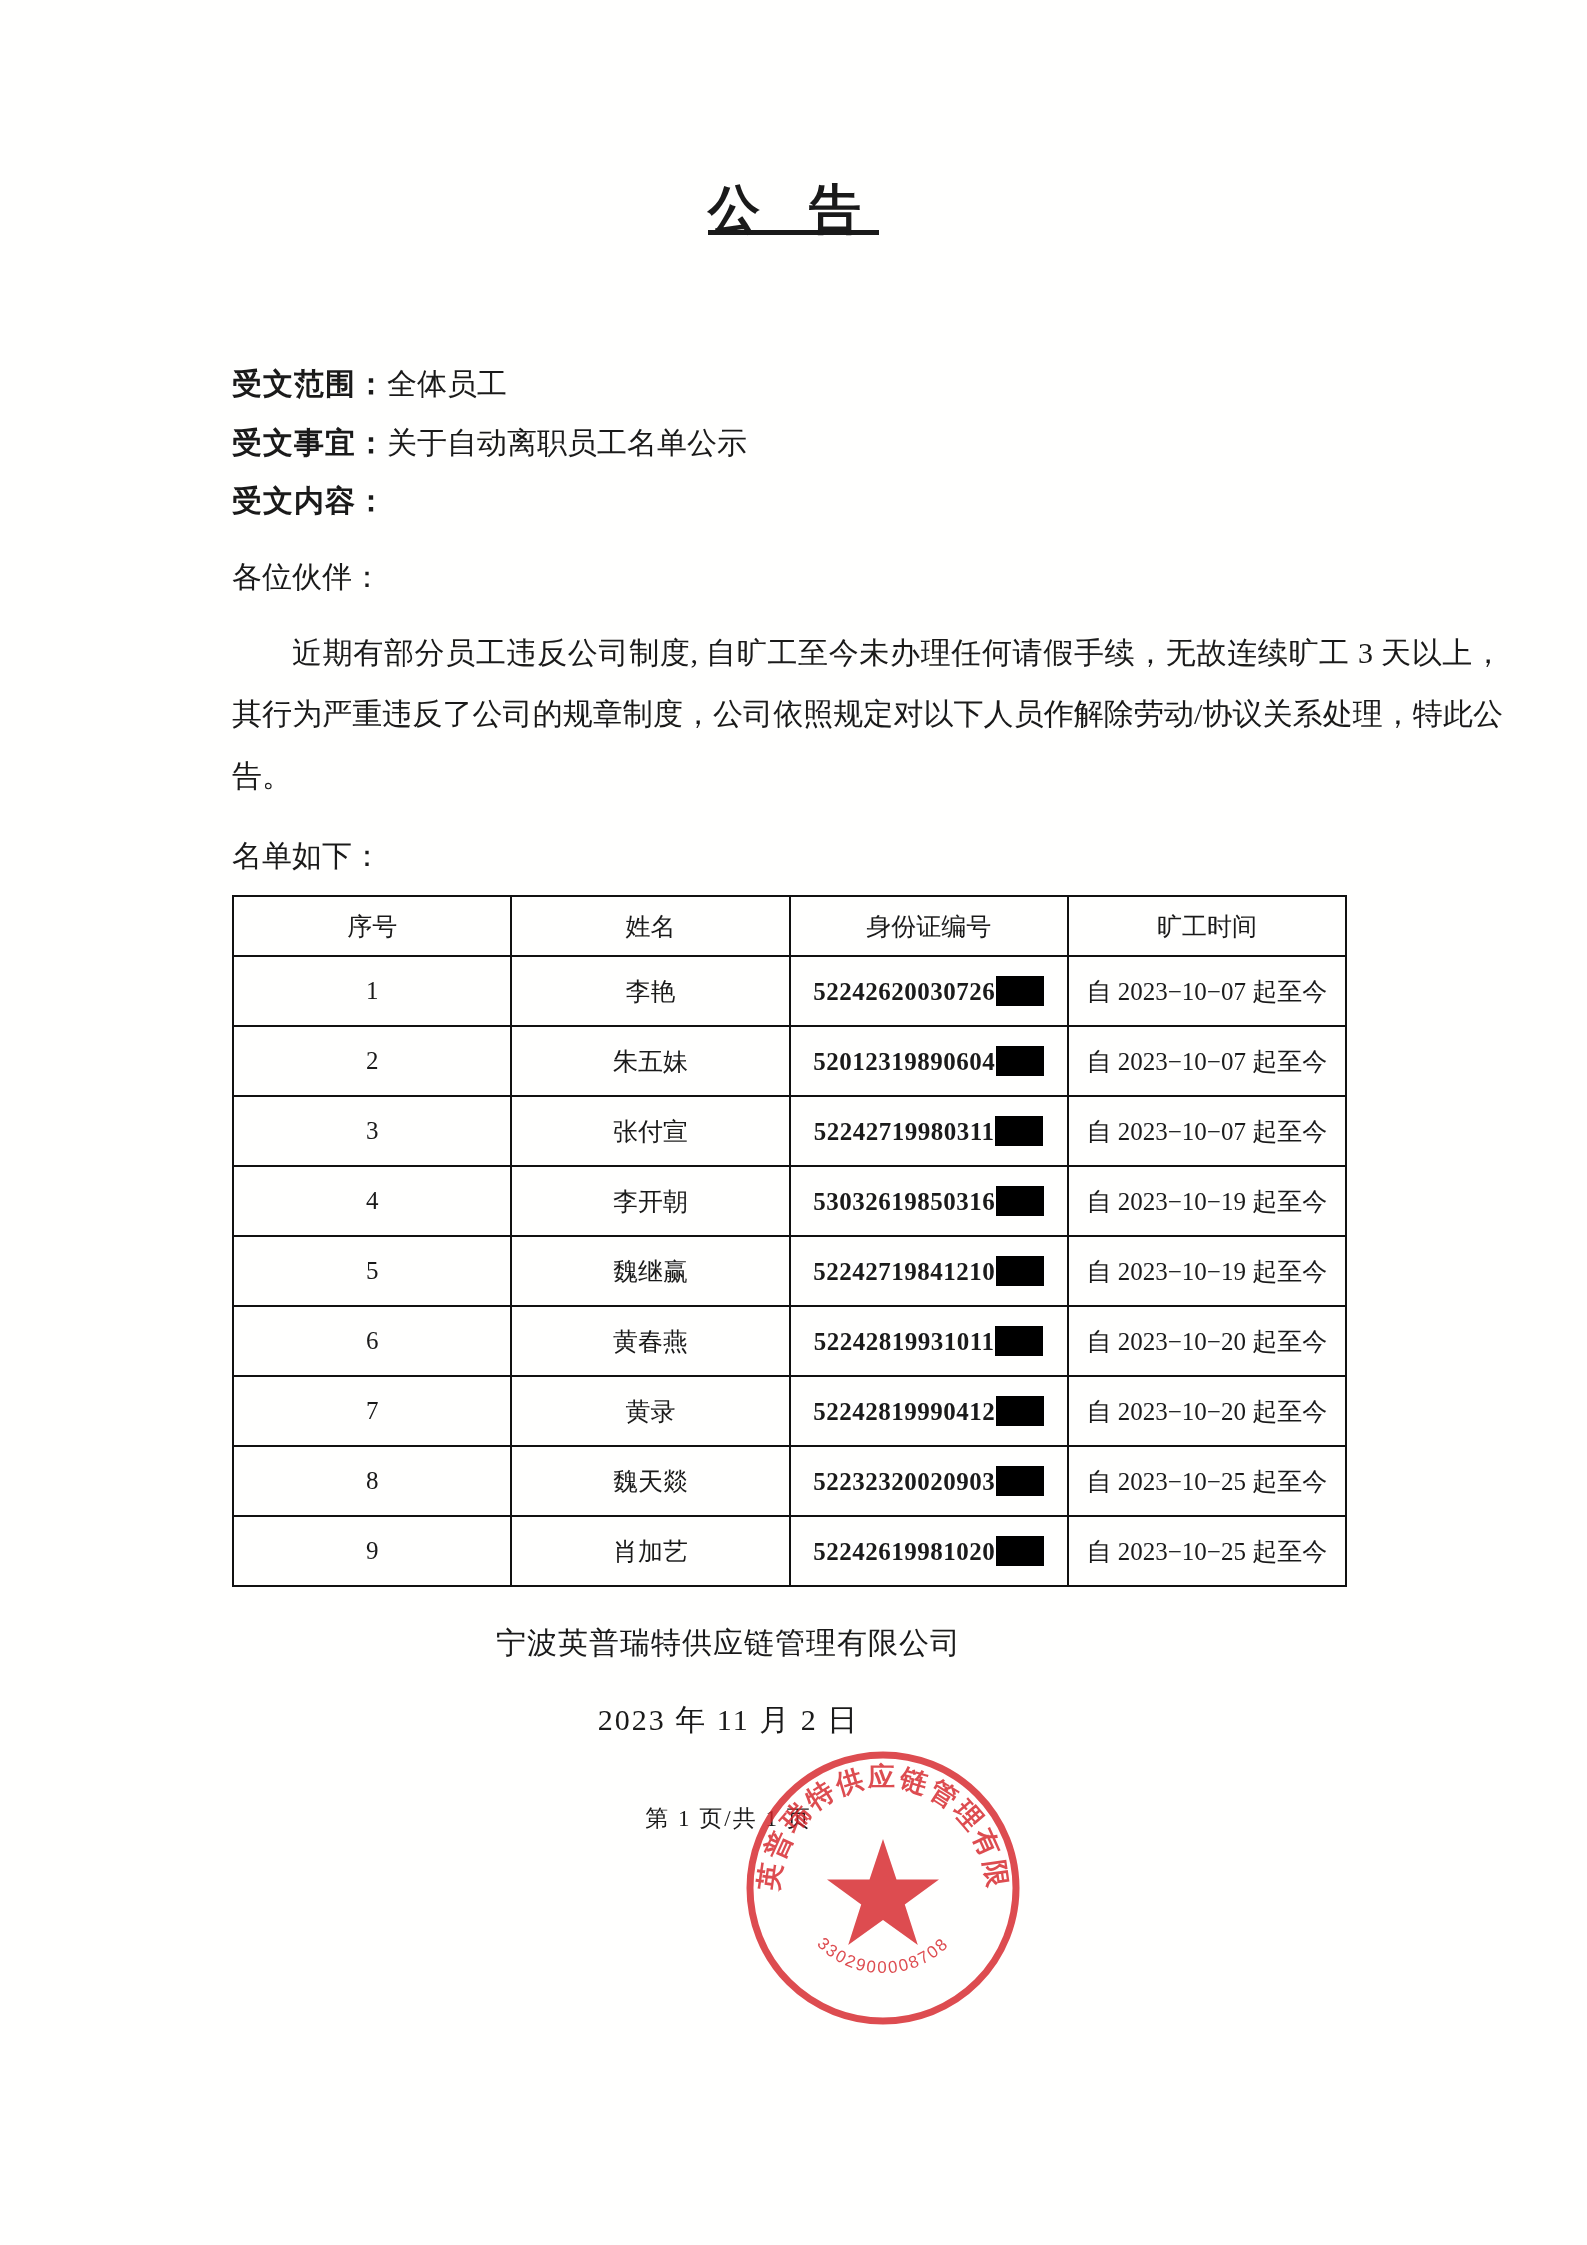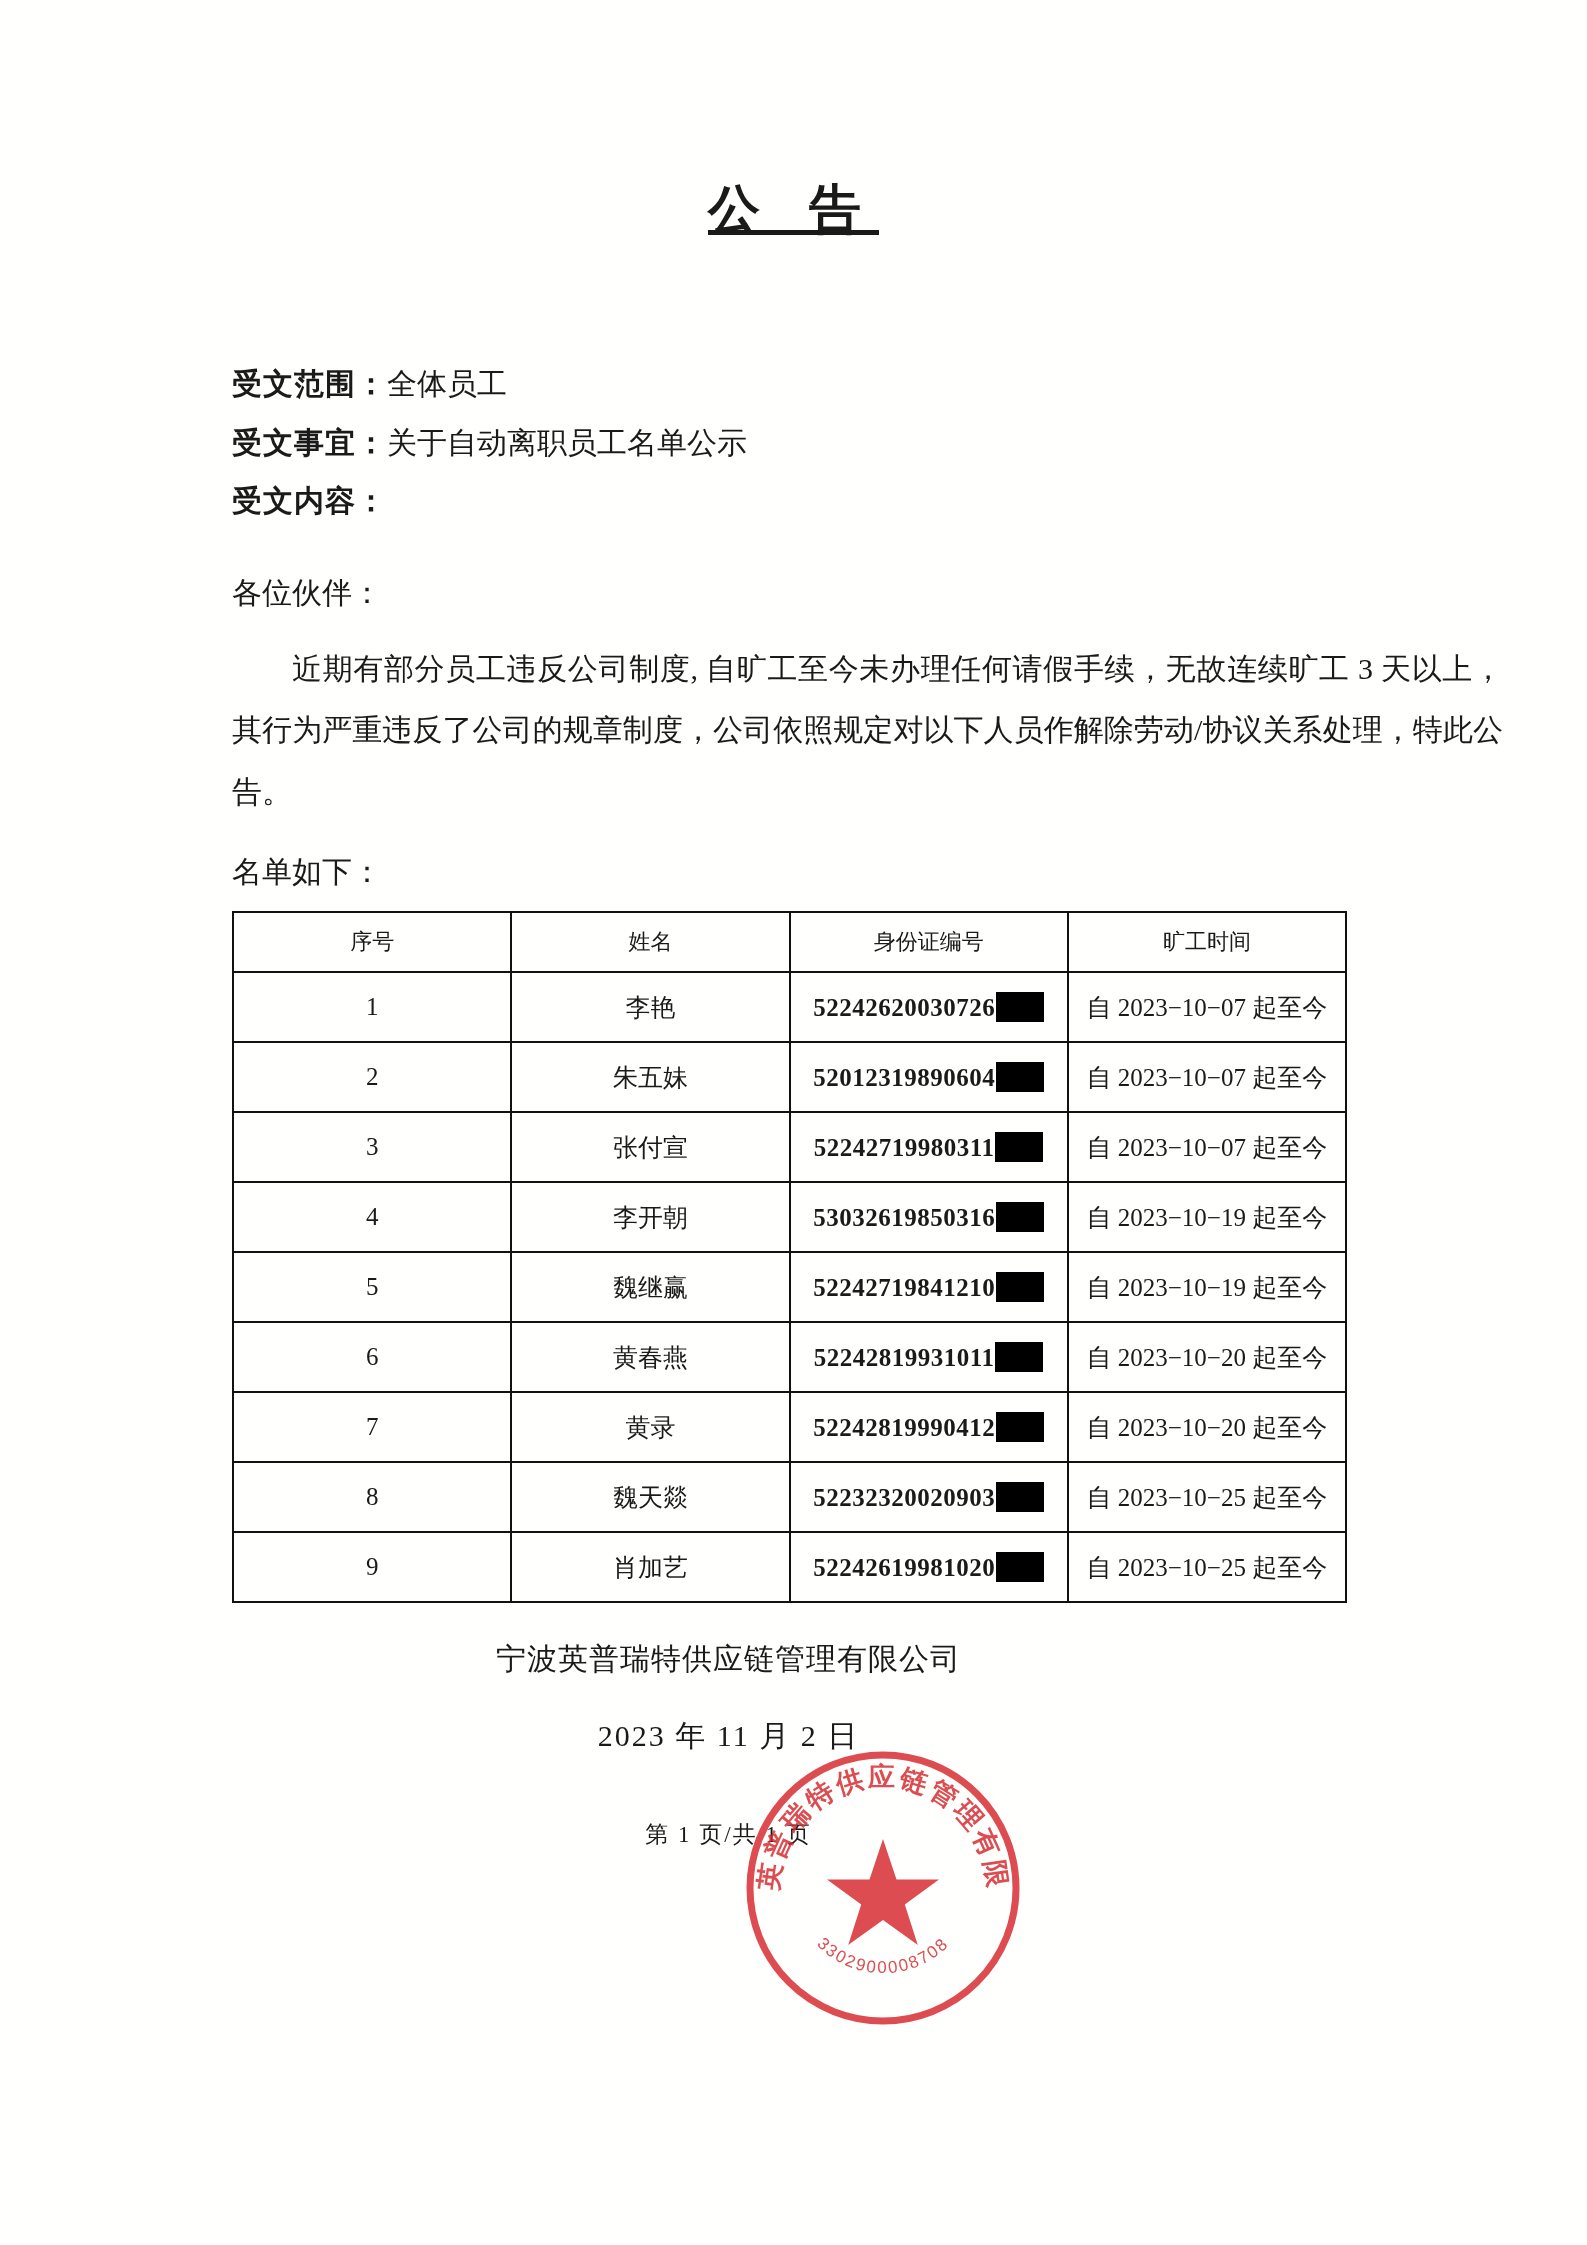--- a/index.html
+++ b/index.html
@@ -49,21 +49,21 @@
     font-weight: normal;
   }
   .meta-value.num {
     font-family: "Liberation Sans", sans-serif;
     font-size: 27px;
     padding-left: 22px;
   }
   .salutation {
     font-size: 30px;
     padding-left: 232px;
-    margin-top: 42px;
+    margin-top: 26px;
   }
   .body-par {
     font-size: 30px;
     line-height: 2.05;
     padding-left: 232px;
     padding-right: 84px;
     text-align: justify;
     text-indent: 60px;
     margin-top: 24px;
   }
@@ -82,21 +82,21 @@
   table.name-table td, table.name-table th {
     border: 2px solid #111;
     text-align: center;
     vertical-align: middle;
     font-size: 25px;
     font-weight: normal;
     height: 68px;
     padding: 0 4px;
   }
   table.name-table th {
-    font-size: 22px;
+    font-size: 25px;
     height: 58px;
   }
   td.c-idx { width: 108px; }
   td.c-name { width: 248px; font-weight: bold; font-size: 26px; }
   td.c-id { width: 335px; }
   td.c-time { width: 424px; }
   .id-wrap {
     display: inline-block;
     white-space: nowrap;
   }

